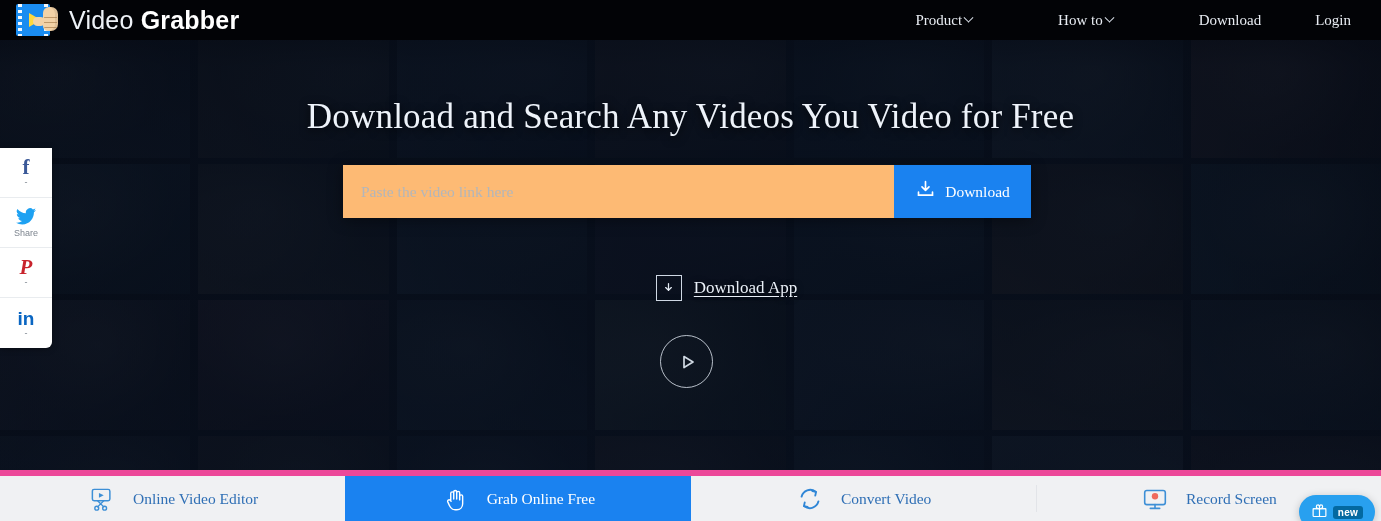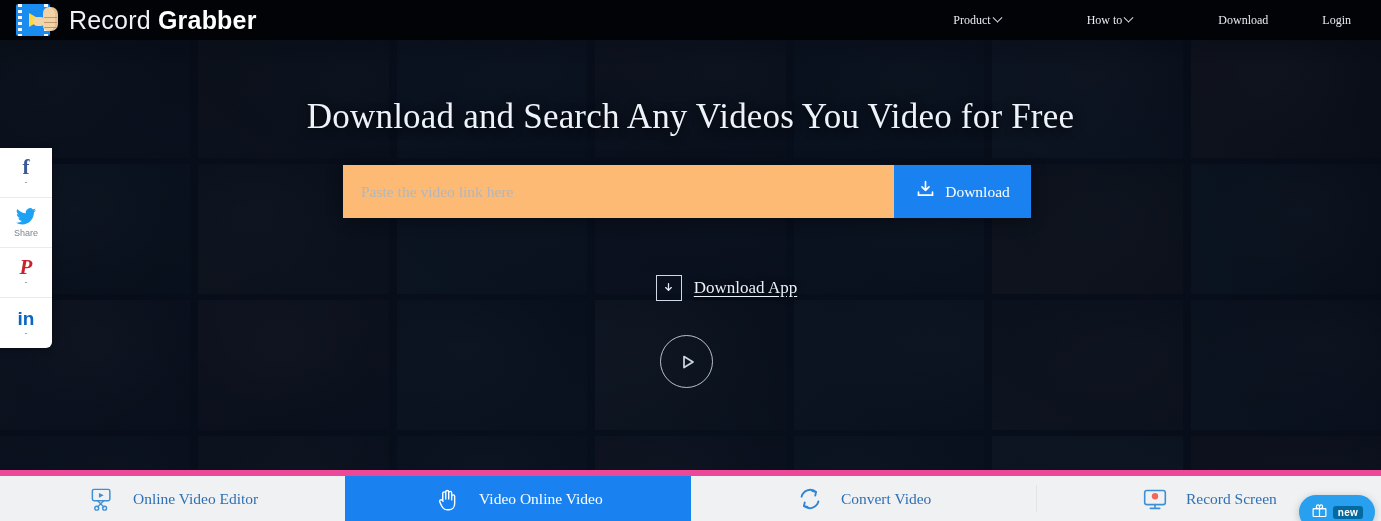--- a/index.html
+++ b/index.html
@@ -75,21 +75,21 @@
   .hand-lines {
     position: absolute; right: 1px; top: 6px; width: 13px; height: 18px;
     background: repeating-linear-gradient(180deg, transparent 0 4px, rgba(150,105,55,0.55) 4px 5px);
     border-radius: 5px;
   }
   .brand-text { font-size: 25px; color: #eef2f7; letter-spacing: .2px; font-family: "Liberation Sans", sans-serif; }
   .brand-text .b { font-weight: 700; color: #ffffff; }
 
   .nav { margin-left: auto; display: flex; align-items: center; padding-right: 18px; }
   .nav a {
-    color: #e8ecf2; font-size: 12px; text-decoration: none;
+    color: #e8ecf2; font-size: 15px; text-decoration: none;
     padding: 0 12px; display: inline-flex; align-items: center; gap: 3px;
     white-space: nowrap;
   }
   .nav .gap1 { margin-right: 62px; }
   .nav .gap2 { margin-right: 62px; }
   .nav .gap3 { margin-right: 30px; }
   .caret {
     display: inline-block; width: 7px; height: 7px;
     border-right: 1.4px solid #dfe5ee; border-bottom: 1.4px solid #dfe5ee;
     transform: rotate(45deg) translate(-2px,-2px);
@@ -235,21 +235,21 @@
         <div class="film">
           <div class="perf l"></div>
           <div class="perf r"></div>
           <div class="tri"></div>
         </div>
         <div class="hand">
             <div class="hand-lines"></div>
           </div>
       </div>
       <div class="brand-text">
-        <span>Record</span>
+        <span>Video</span>
         <span class="b">Grabber</span>
       </div>
     </div>
 
     <div class="nav">
       <a href="#" class="gap1">
         <span>Product</span>
         <i class="caret"></i>
       </a>
       <a href="#" class="gap2">
@@ -332,21 +332,21 @@
       </span>
       <span>Online Video Editor</span>
     </div>
 
     <div class="tool active">
       <span class="ticon">
         <svg width="28" height="28" viewBox="0 0 32 32" aria-hidden="true">
           <path d="M10 17V9.5a1.7 1.7 0 0 1 3.4 0V16M13.4 16V8a1.7 1.7 0 0 1 3.4 0v8M16.8 16V9a1.7 1.7 0 0 1 3.4 0v8M20.2 17v-4a1.7 1.7 0 0 1 3.4 0v8.5c0 4-2.8 6.8-6.6 6.8h-2c-3.4 0-5.2-2-6.4-4.6l-2-4.4a1.7 1.7 0 0 1 2.6-2l1.2 1.3" fill="none" stroke="#ffffff" stroke-width="1.6" stroke-linecap="round" stroke-linejoin="round"></path>
         </svg>
       </span>
-      <span>Video Online Video</span>
+      <span>Grab Online Free</span>
     </div>
 
     <div class="tool">
       <span class="ticon">
         <svg width="30" height="30" viewBox="0 0 32 32" aria-hidden="true">
           <path d="M7 13.5A9.5 9.5 0 0 1 22 8.2" fill="none" stroke="#2f86d6" stroke-width="2" stroke-linecap="round"></path>
           <path d="M18.5 7.5l4 .9-.9 4" fill="none" stroke="#2f86d6" stroke-width="2" stroke-linecap="round" stroke-linejoin="round"></path>
           <path d="M25 18.5A9.5 9.5 0 0 1 10 23.8" fill="none" stroke="#2f86d6" stroke-width="2" stroke-linecap="round"></path>
           <path d="M13.5 24.5l-4-.9.9-4" fill="none" stroke="#2f86d6" stroke-width="2" stroke-linecap="round" stroke-linejoin="round"></path>
         </svg>

